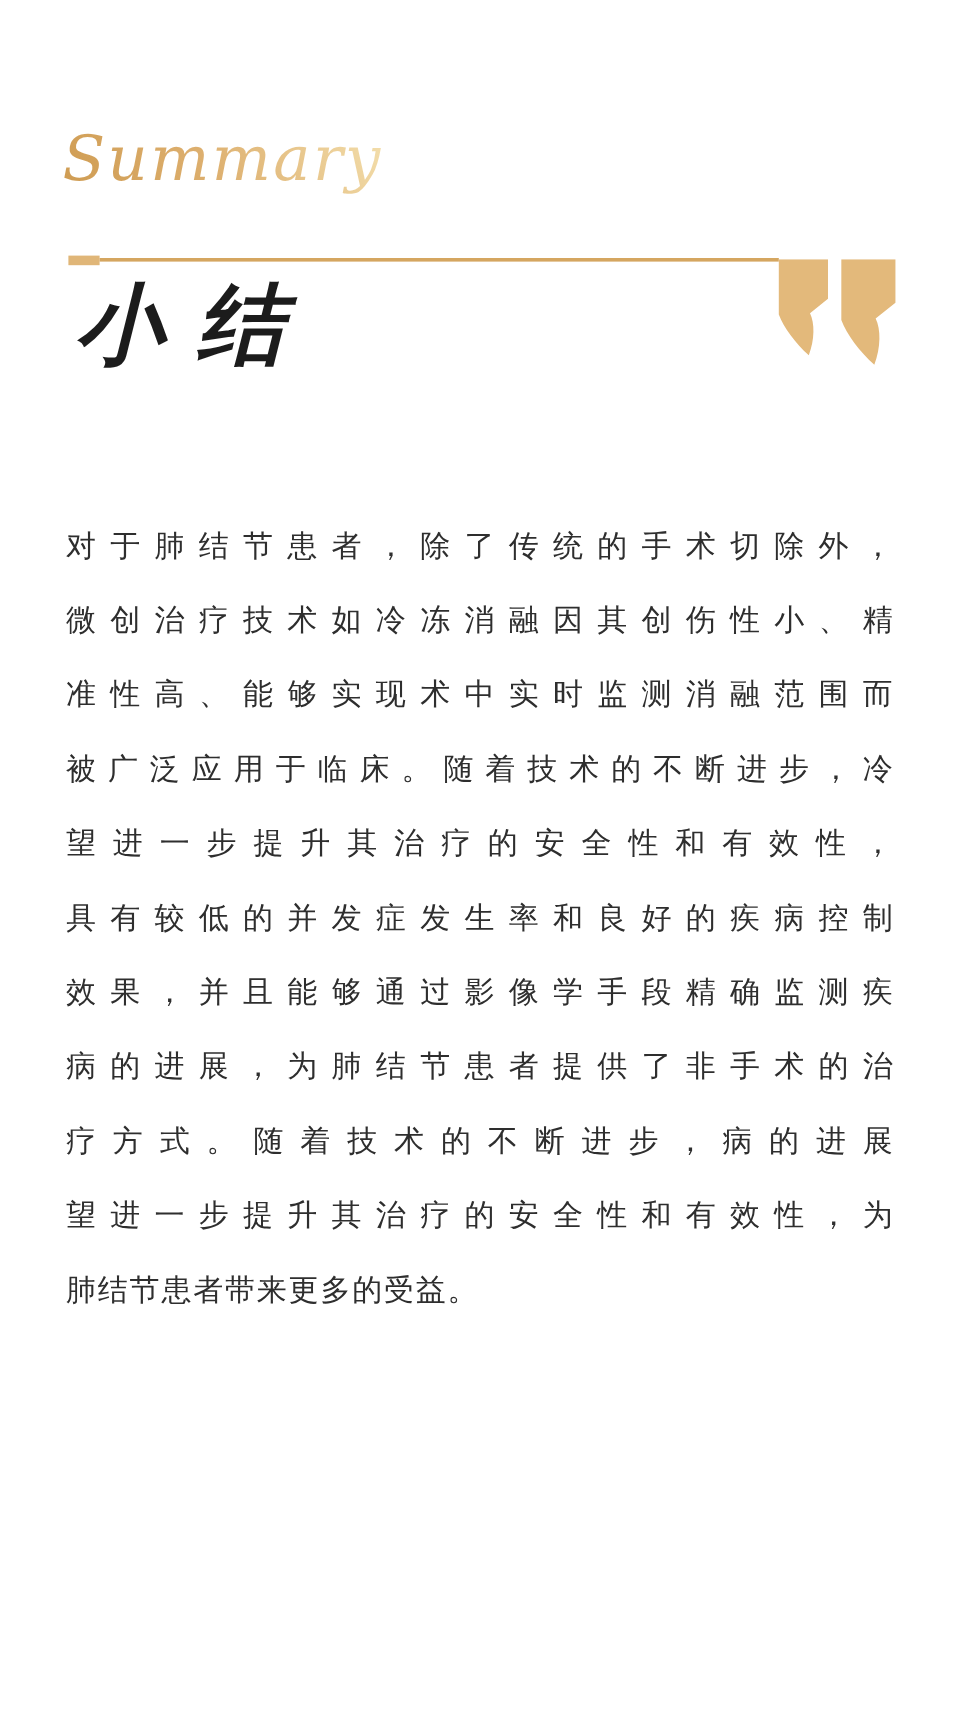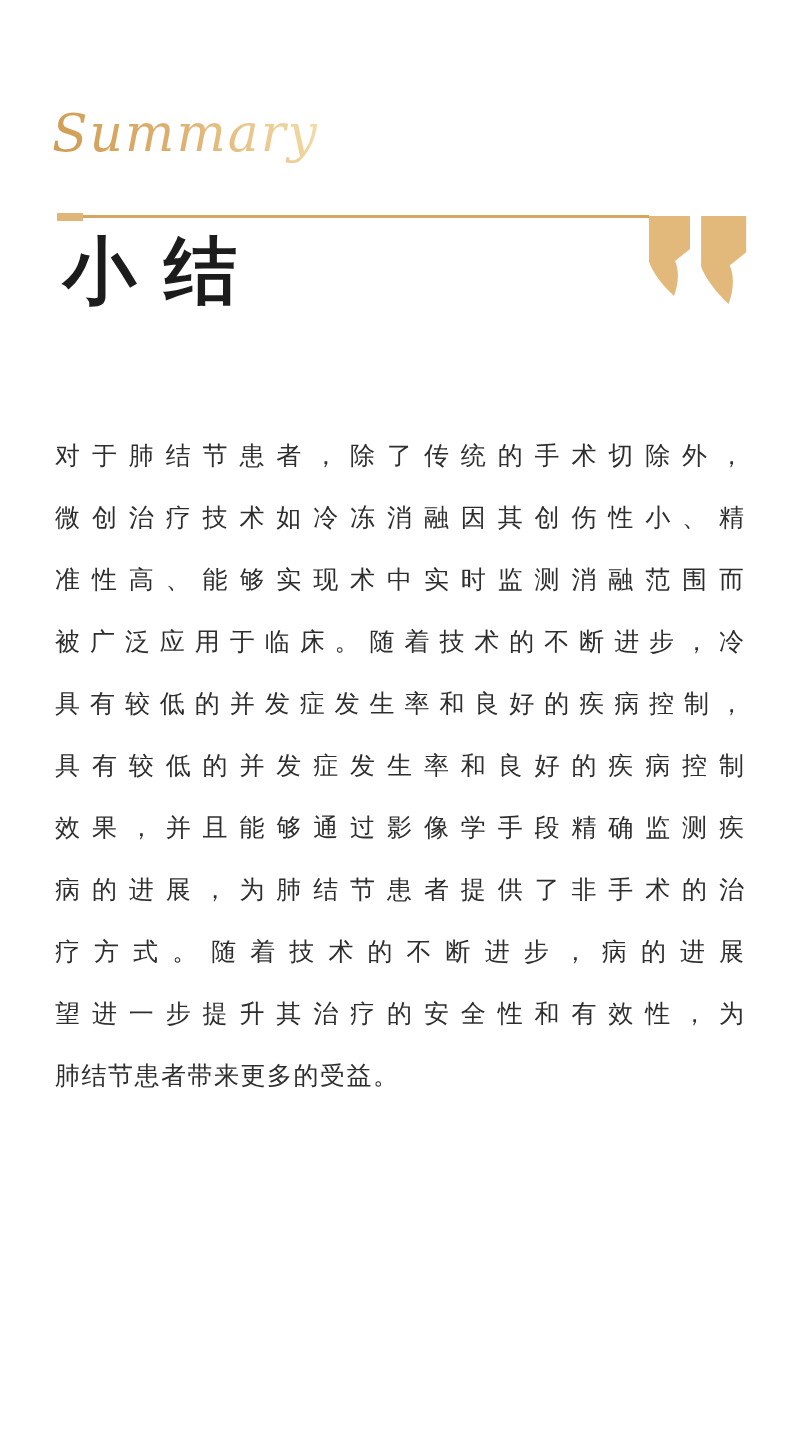--- a/index.html
+++ b/index.html
@@ -50,20 +50,21 @@
   
   .page-title {
     position: absolute; left: 63px; top: 228px;
     font-family: "Liberation Serif", "DejaVu Serif", serif;
     font-weight: 700;
     font-size: 73px;
     line-height: 1.2;
     letter-spacing: 28px;
     color: var(--title-color, #1C1C1C);
     white-space: nowrap;
+    font-style: italic;
   }
 
   
   .content {
     position: absolute; left: 55px; top: 424px;
     width: 690px;
     color: var(--body-color, #2E2E2E);
     font-family: "Liberation Sans", sans-serif;
   }
   .para-line {
@@ -100,21 +101,21 @@
     </svg>
   </div>
 
   <h1 class="page-title">小结</h1>
 
   <div class="content">
     <div class="para-line">对于肺结节患者，除了传统的手术切除外，</div>
     <div class="para-line">微创治疗技术如冷冻消融因其创伤性小、精</div>
     <div class="para-line">准性高、能够实现术中实时监测消融范围而</div>
     <div class="para-line">被广泛应用于临床。随着技术的不断进步，冷</div>
-    <div class="para-line">具有较低的并发症发生率和良好的疾病控制，</div>
+    <div class="para-line">望进一步提升其治疗的安全性和有效性，</div>
     <div class="para-line">具有较低的并发症发生率和良好的疾病控制</div>
     <div class="para-line">效果，并且能够通过影像学手段精确监测疾</div>
     <div class="para-line">病的进展，为肺结节患者提供了非手术的治</div>
     <div class="para-line">疗方式。随着技术的不断进步，病的进展</div>
     <div class="para-line">望进一步提升其治疗的安全性和有效性，为</div>
     <div class="para-line last">肺结节患者带来更多的受益。</div>
   </div>
 
 </div>
 

